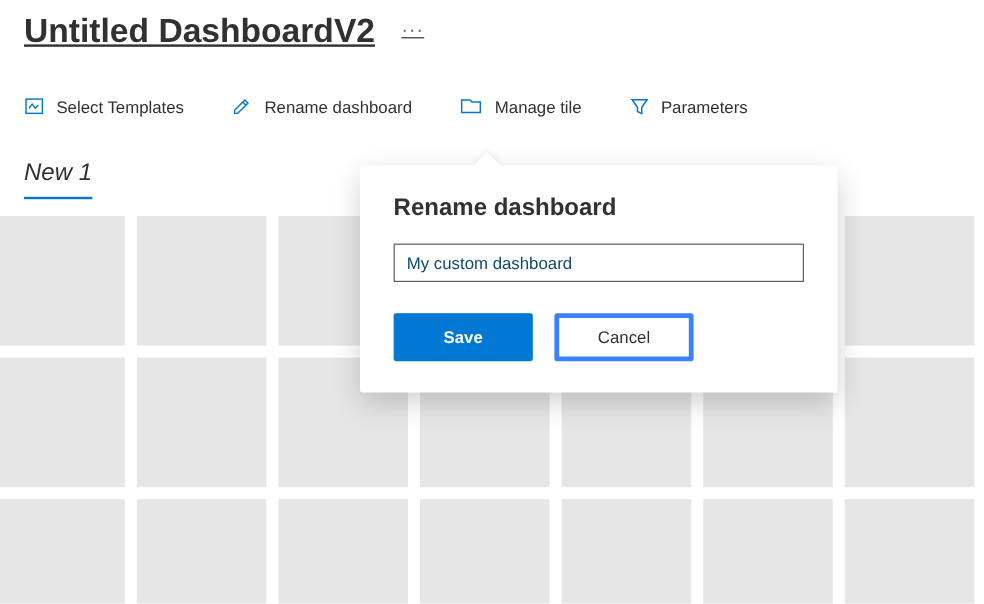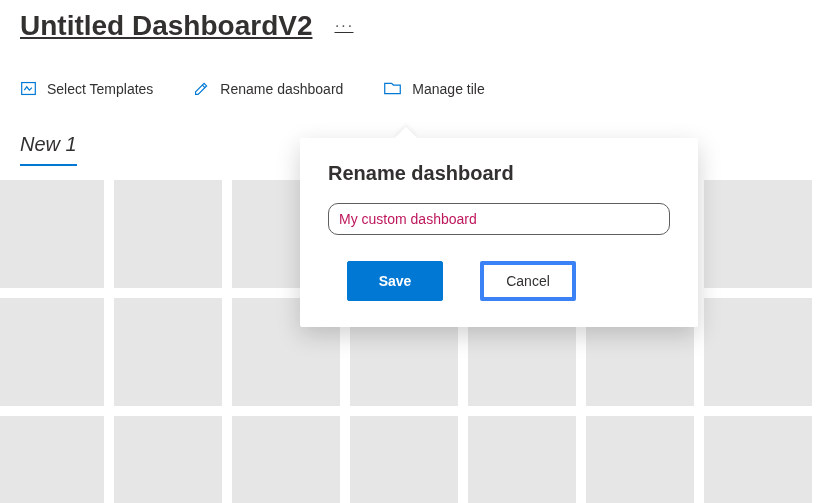--- a/index.html
+++ b/index.html
@@ -111,39 +111,38 @@
     color: #323130;
     margin-bottom: 6px;
     display: block;
   }
   .text-input {
     width: 100%;
     font-size: 14px;
     font-family: inherit;
     padding: 7px 10px;
     border: 1px solid #605e5c;
-    border-radius: 10px;
-    color: #be185d;
+    border-radius: 0;
+    color: #0c4a6e;
     outline: none;
   }
   .dialog-actions {
     display: flex;
     gap: 18px;
     margin-top: 26px;
   }
   .btn {
     font-size: 14px;
     font-family: inherit;
     font-weight: 600;
     padding: 8px 0;
-    width: 96px;
+    width: 116px;
     border-radius: 2px;
     cursor: pointer;
     text-align: center;
-    margin-left: 19px;
   }
   .btn-primary {
     background: #0078d4;
     color: #ffffff;
     border: 1px solid #0078d4;
   }
   .btn-secondary {
     background: #ffffff;
     color: #323130;
     border: 4px solid #3b82f6;
@@ -183,20 +182,28 @@
 
   <button class="toolbar-btn">
     <span class="icon">
       <svg width="19" height="17" viewBox="0 0 22 18" fill="none" stroke="#0078d4" stroke-width="1.4">
         <path d="M2 5 L2 15 L20 15 L20 5 L12 5 L10 3 L2 3 Z"></path>
       </svg>
     </span>
     <span>Manage tile</span>
   </button>
 
+  <button class="toolbar-btn">
+    <span class="icon">
+      <svg width="16" height="17" viewBox="0 0 18 18" fill="none" stroke="#0078d4" stroke-width="1.4">
+        <path d="M2 3 L16 3 L11 10 L11 16 L7 14 L7 10 Z"></path>
+      </svg>
+    </span>
+    <span>Parameters</span>
+  </button>
 
 </div>
 
 <div class="tabs-row">
   <div class="tab">New 1</div>
 </div>
 
 <div class="grid">
   <div class="tile"></div>
   <div class="tile"></div>

